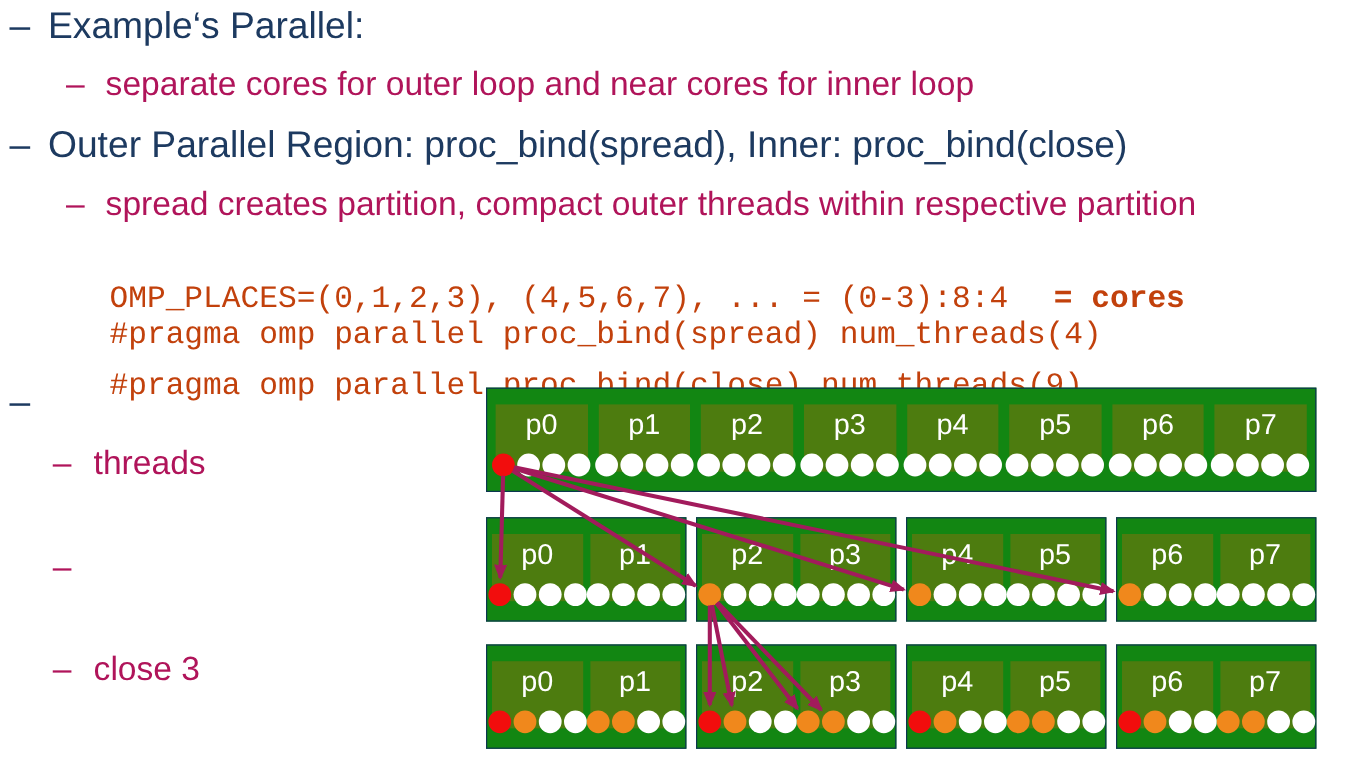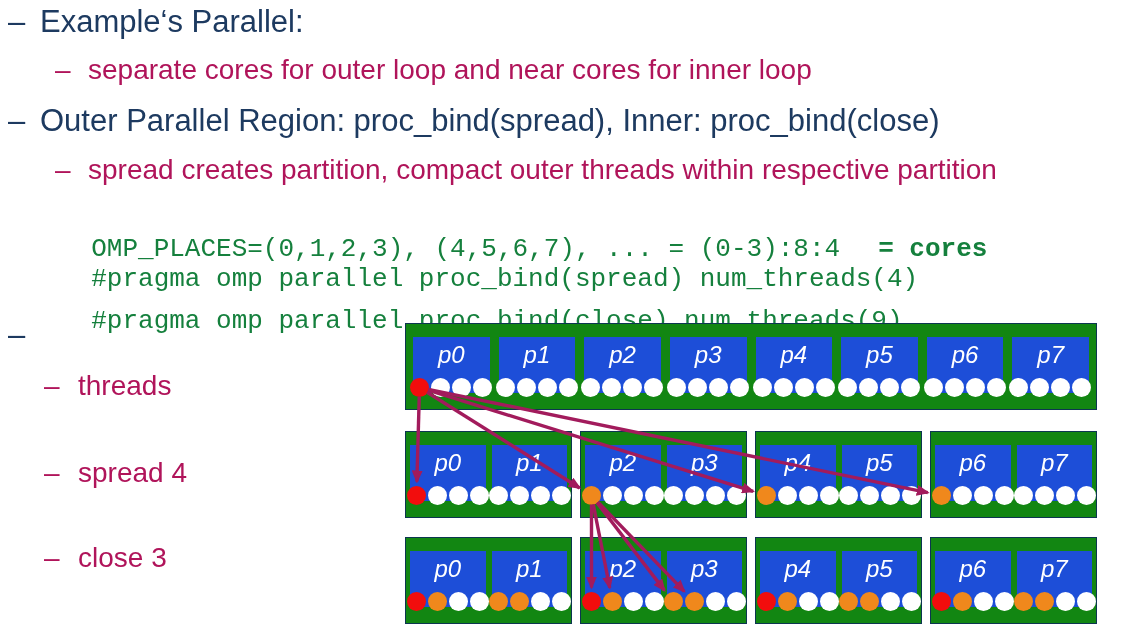--- a/index.html
+++ b/index.html
@@ -11,33 +11,33 @@
   .magenta { color: #b0145a; }
   .l1 { font-size: 31px; }
   .l2 { font-size: 28px; }
   .l1 .dash { width: 32px; flex: 0 0 32px; }
   .l2a .dash { width: 33px; flex: 0 0 33px; }
   .l2b .dash { width: 34px; flex: 0 0 34px; }
 
   .code {
     position: absolute; left: 60px; white-space: pre;
     font-family: "Liberation Mono", "DejaVu Sans Mono", monospace;
-    font-size: 26px; line-height: 1.1; color: #15803d; text-align: right;
+    font-size: 26px; line-height: 1.1; color: #c2410c; text-align: right;
   }
   .code-bold { font-weight: bold; margin-left: 38px; }
 
   #diagram { position: absolute; left: 405px; top: 323px; width: 692px; height: 301px; }
   .diagram-row { position: absolute; left: 0; width: 692px; height: 87px; display: flex; gap: 8px; }
   .partition {
     flex: 1; background: #128612; border: 1px solid #0c3650;
     display: flex; padding: 13px 7px 0 7px;
   }
   .row-single .partition { gap: 9px; }
   .row-quad .partition { gap: 6px; padding: 13px 4px 0 4px; }
-  .core-box { flex: 1; height: 56px; background: #1d4ed8; position: relative; font-style: italic; }
+  .core-box { flex: 1; height: 56px; background: #4d7c0f; position: relative; }
   .core-label {
     display: block; text-align: center; color: #ffffff;
     font-size: 24px; line-height: 1; padding-top: 6px;
   }
   .dots { position: absolute; left: -3px; bottom: -4px; display: flex; gap: 2px; }
   .dot { width: 19px; height: 19px; border-radius: 50%; flex: 0 0 19px; }
 
   #arrow-layer { position: absolute; left: 0; top: 0; width: 1131px; height: 633px; pointer-events: none; z-index: 10; }
 </style>
 </head>
@@ -72,21 +72,20 @@
 
 <div class="line l1 navy" style="left:8px; top:317px">
   <span class="dash">–</span>
 </div>
 <div class="line l2 l2b magenta" style="left:44px; top:370px">
   <span class="dash">–</span>
   <span>threads</span>
 </div>
 <div class="line l2 l2b magenta" style="left:44px; top:457px">
   <span class="dash">–</span>
-  <span>spread 4</span>
 </div>
 <div class="line l2 l2b magenta" style="left:44px; top:542px">
   <span class="dash">–</span>
   <span>close 3</span>
 </div>
 
 <div id="diagram">
     <div class="diagram-row row-single" style="top: 0px;">
       <div class="partition">
         <div class="core-box">

